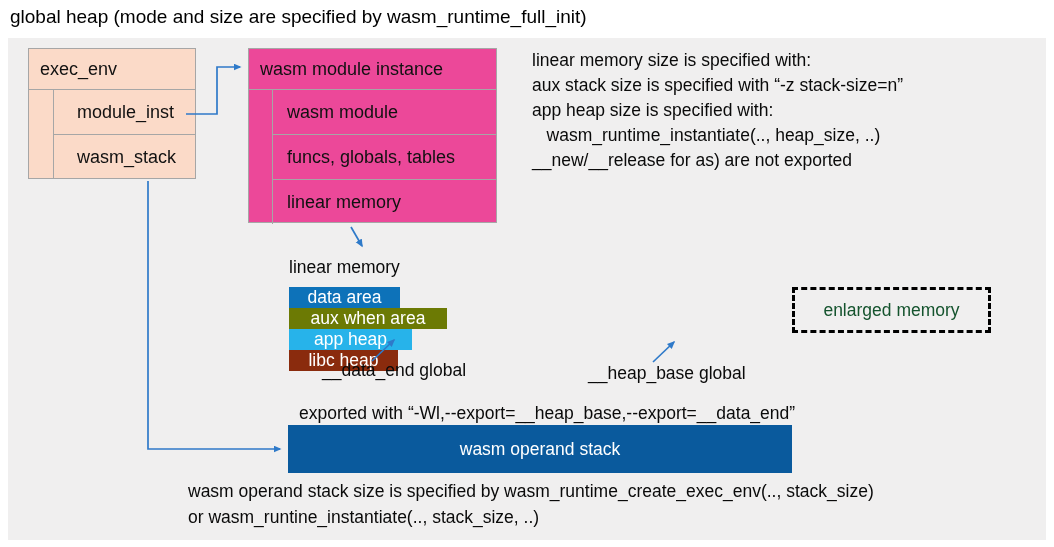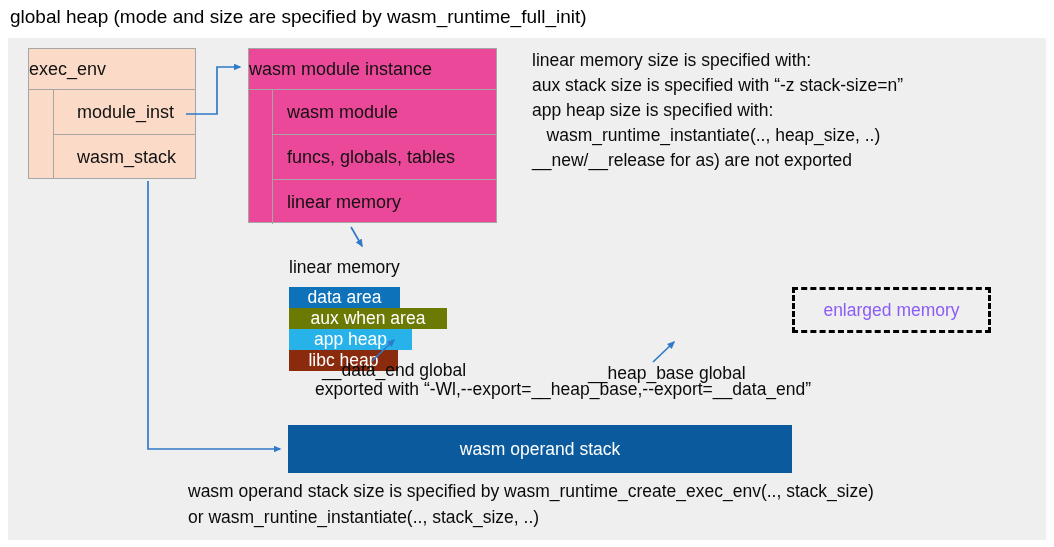--- a/index.html
+++ b/index.html
@@ -7,21 +7,21 @@
     position:relative;width:1054px;height:547px;overflow:hidden;
     font-family:"Liberation Sans","DejaVu Sans",sans-serif;
     color:#111;background:#fff;
   }
   .canvas-bg{position:absolute;left:8px;top:38px;width:1038px;height:502px;}
   .page-title{position:absolute;left:10px;top:6px;font-size:19px;color:#000;white-space:pre;}
 
   
   .struct-box{position:absolute;border:1px solid #A6A6A6;box-sizing:border-box;}
   .struct-header{height:40px;border-bottom:1px solid #A6A6A6;display:flex;align-items:center;
-    font-size:18px;}
+    padding-left:11px;font-size:18px;}
   .struct-body{border-left:23px solid transparent;box-sizing:border-box;}
   .exec-env .struct-body{border-left-width:24px;}
   .struct-body-inner{border-left:1px solid #A6A6A6;}
   .struct-row{height:44px;display:flex;align-items:center;font-size:18px;border-bottom:1px solid #A6A6A6;}
   .struct-row:last-child{border-bottom:none;}
   .exec-env .struct-row{padding-left:23px;}
   .instance-box .struct-row{padding-left:14px;}
 
   .plain-label{position:absolute;font-size:17.5px;color:#0a0a0a;white-space:pre;}
 
@@ -86,26 +86,26 @@
   <div class="plain-label" style="left:289px;top:257px;">linear memory</div>
 
   <div class="mem-bar">
     <div class="mem-seg seg-0" style="background-color: rgb(13, 114, 185);">data area</div>
     <div class="mem-seg seg-1" style="background-color: rgb(108, 122, 4);">aux when area</div>
     <div class="mem-seg seg-2" style="background-color: rgb(39, 179, 234);">app heap</div>
     <div class="mem-seg seg-3" style="background-color: rgb(138, 43, 13);">libc heap</div>
   </div>
 
   <div class="enlarged-box">
-    <span style="color: #8b5cf6;">enlarged memory</span>
+    <span style="color: #14532d;">enlarged memory</span>
   </div>
 
   <div class="plain-label" style="left:322px;top:360px;">__data_end global</div>
   <div class="plain-label" style="left:588px;top:363px;">__heap_base global</div>
-  <div class="plain-label" style="left:299px;top:379px;margin-left:16px;">exported with “-Wl,--export=__heap_base,--export=__data_end”</div>
+  <div class="plain-label" style="left:299px;top:403px;">exported with “-Wl,--export=__heap_base,--export=__data_end”</div>
 
   <div class="operand-bar" style="background-color: rgb(10, 90, 157);">wasm operand stack</div>
 
   <div class="notes notes-bottom">
     <div class="note-line">wasm operand stack size is specified by wasm_runtime_create_exec_env(.., stack_size)</div>
     <div class="note-line">or wasm_runtine_instantiate(.., stack_size, ..)</div>
   </div>
 
   <svg class="connectors" width="1054" height="547">
     <defs>

